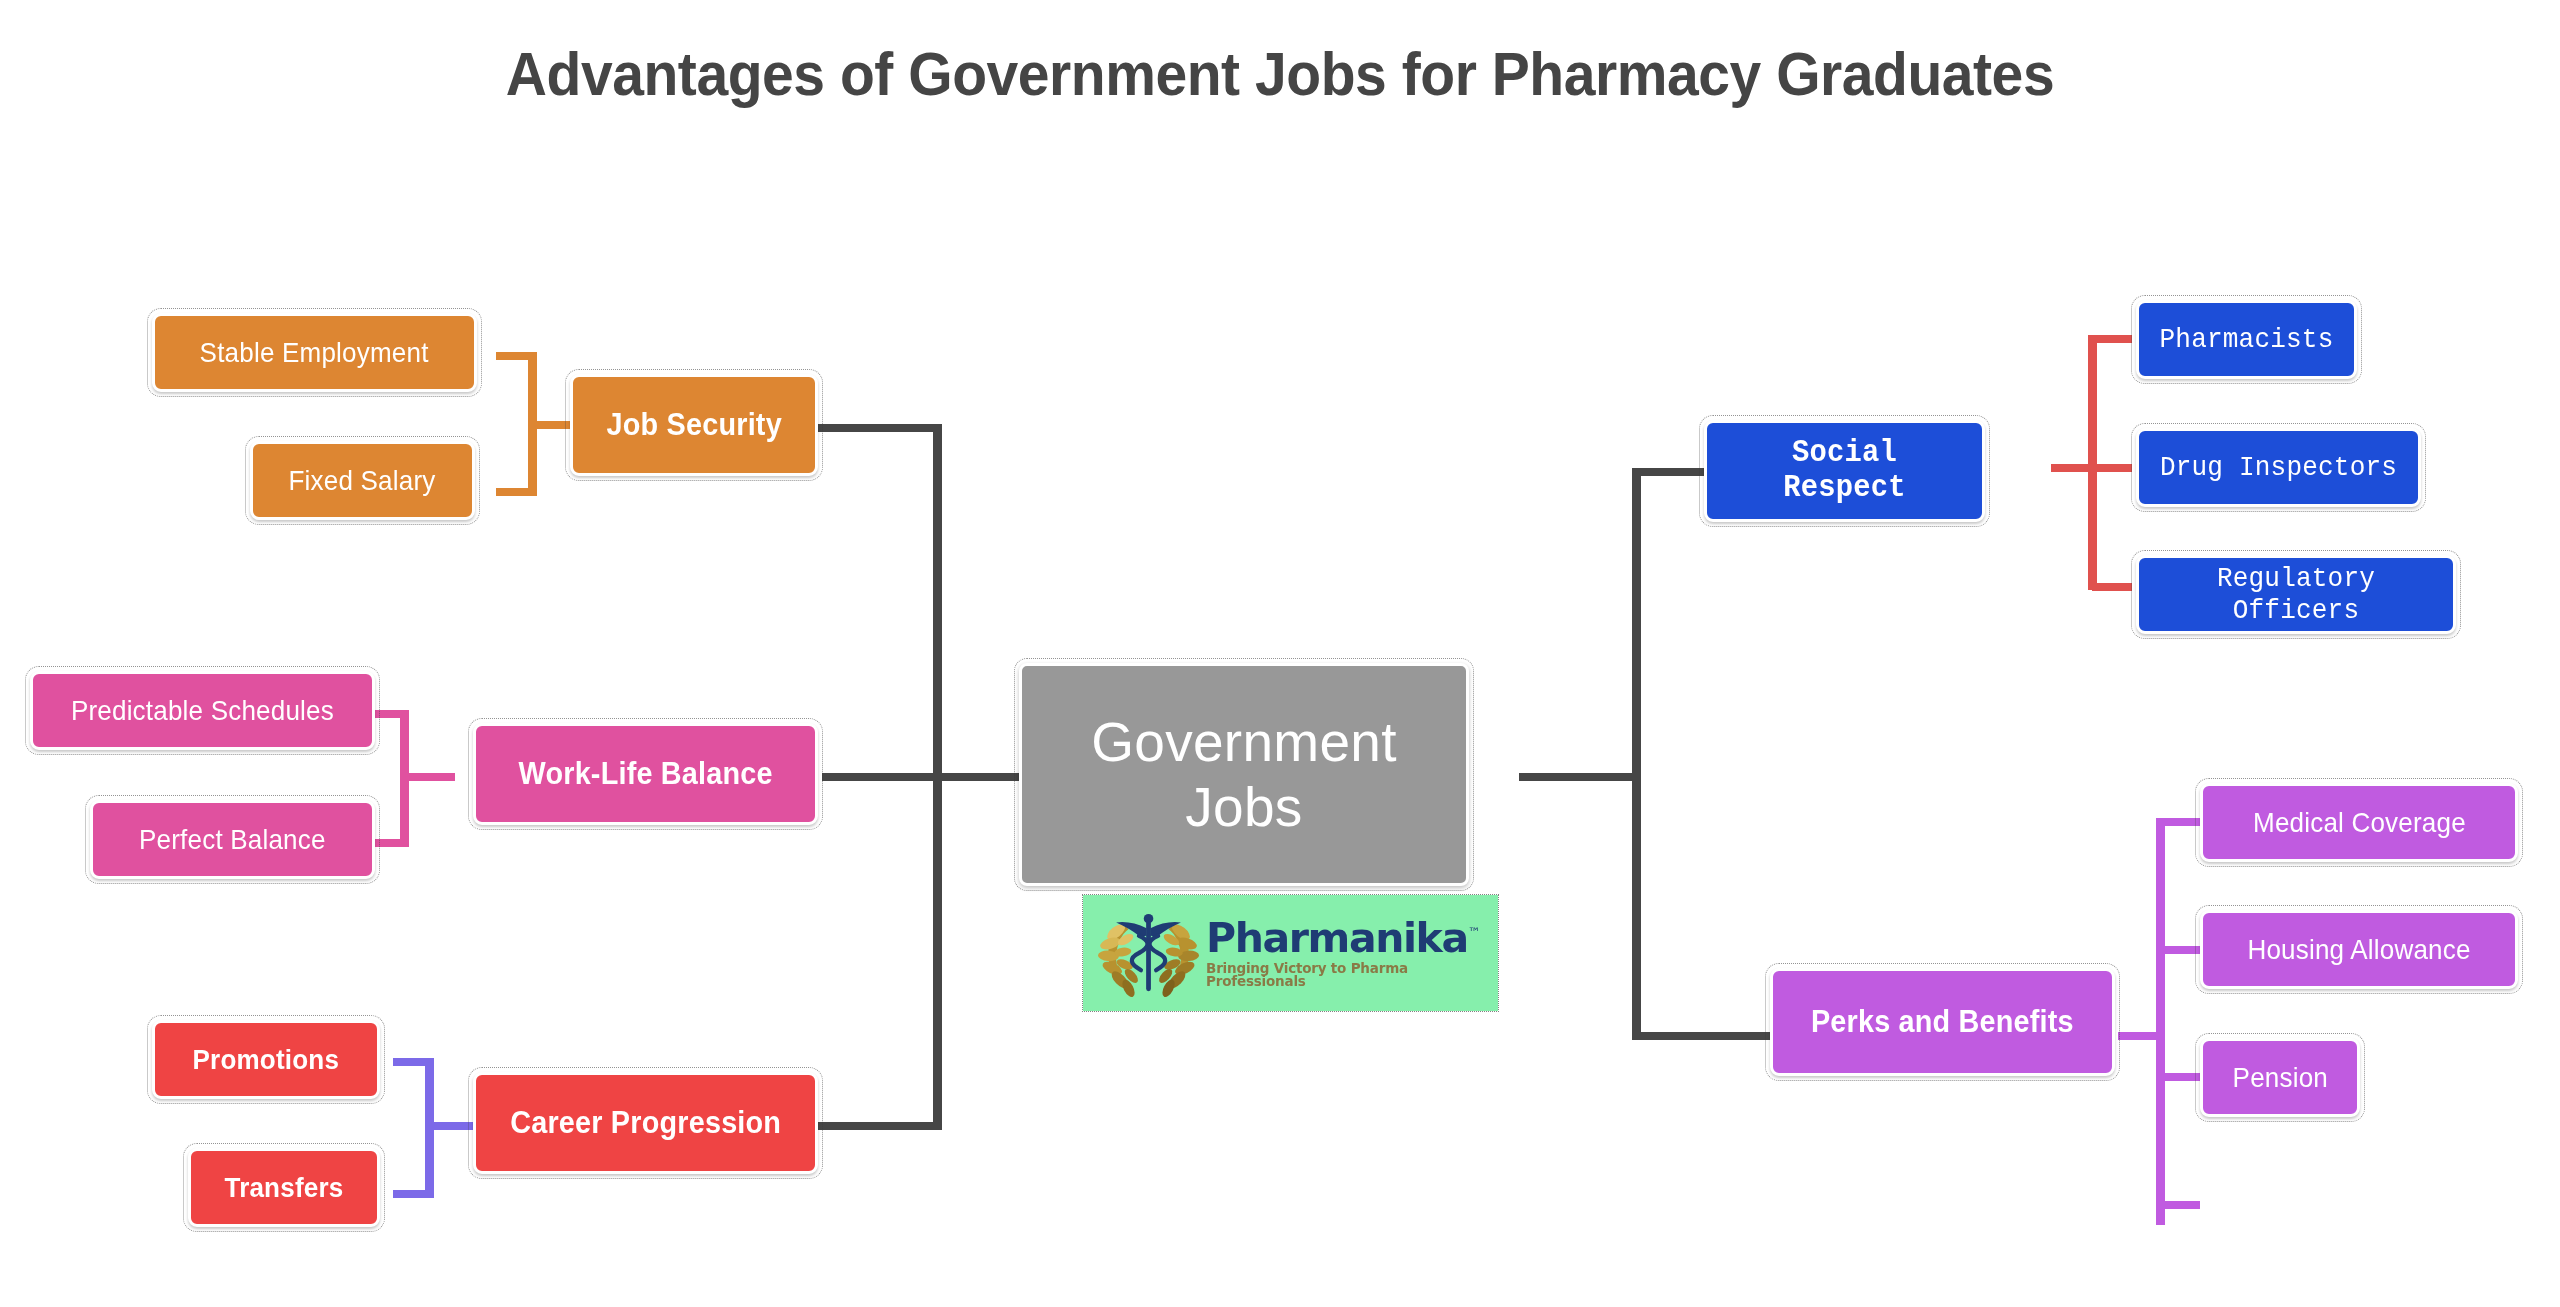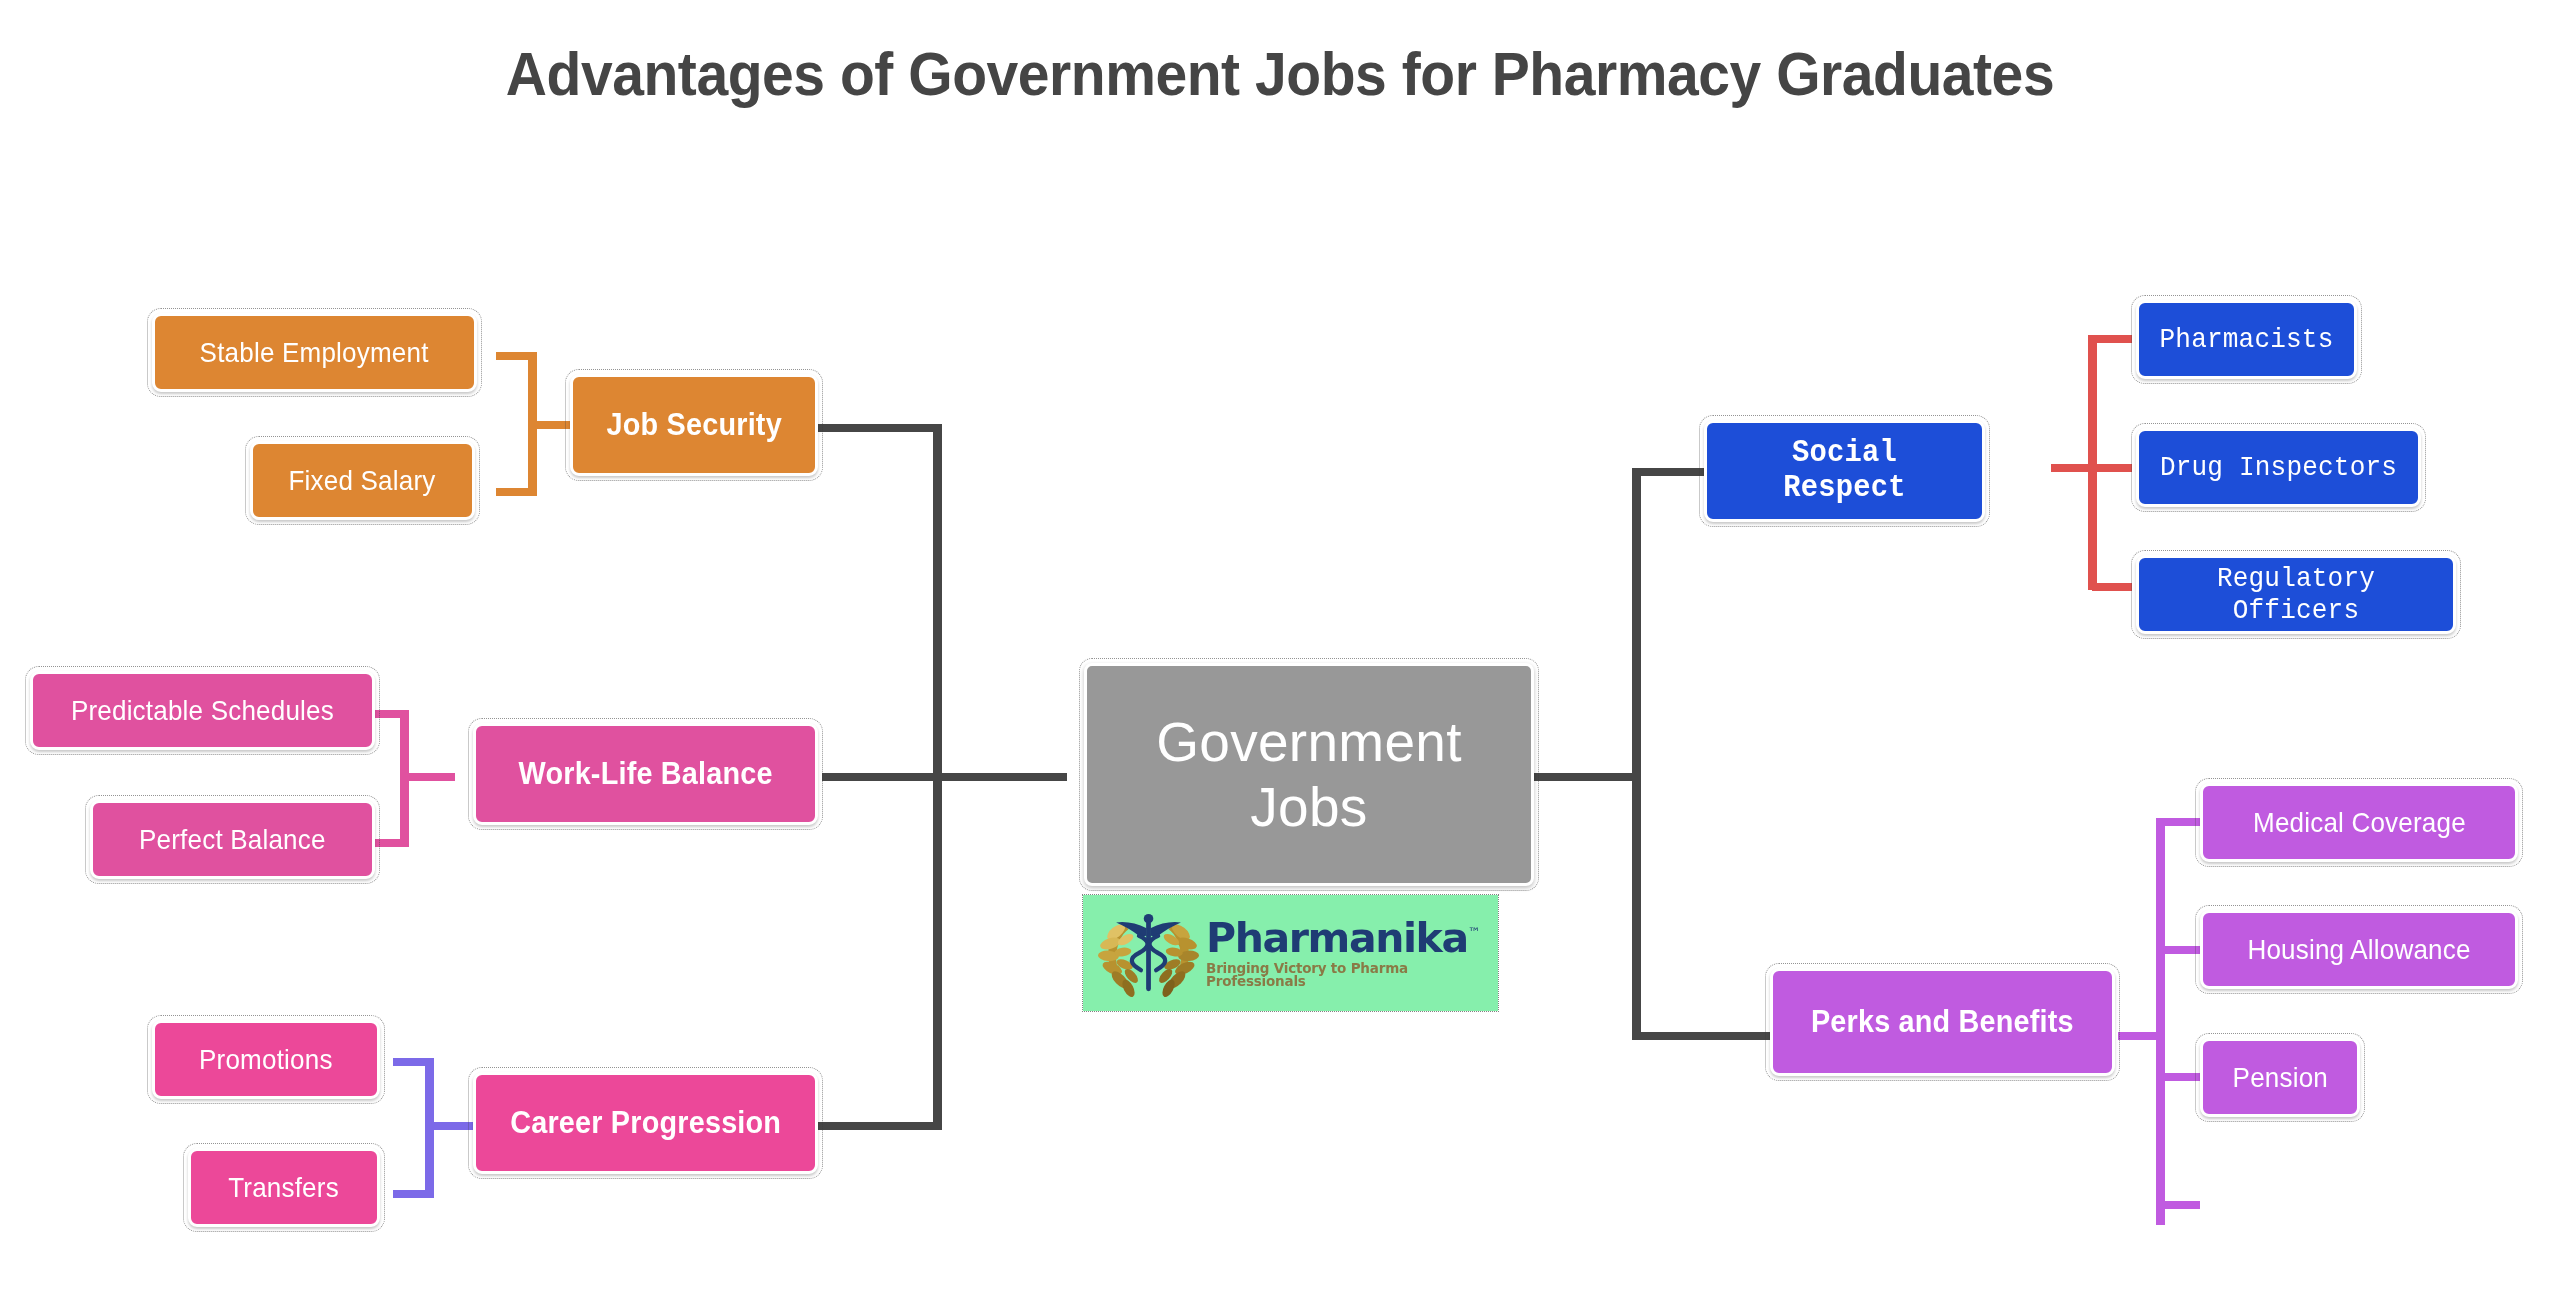--- a/index.html
+++ b/index.html
@@ -90,21 +90,21 @@
   .ln{position:absolute;background:#464646;}
   .cl{position:absolute;}
   .c-orange{background:#DD8632;}
   .c-pink{background:#E0519F;}
   .c-indigo{background:#7C6AE8;}
   .c-red{background:#E0514E;}
   .c-violet{background:#C05BE0;}
 
   .bg-orange{background:#DD8632;}
   .bg-pink{background:#E0519F;}
-  .bg-indigo{background:#ec4899;}
+  .bg-indigo{background:#ef4444;font-weight:bold;}
   .bg-red{background:#1d4ed8;font-family:Liberation Mono, monospace;}
   .bg-violet{background:#C05BE0;}
 </style>
 </head>
 <body>
 
 <div id="stage">
 
   <div id="title">Advantages of Government Jobs for Pharmacy Graduates</div>
 
@@ -169,21 +169,21 @@
   <div class="node lvl2 bg-indigo" style="left:152px;top:1020px;width:228px;height:79px;">
     <span>Promotions</span>
   </div>
   <div class="node lvl2 bg-indigo" style="left:188px;top:1148px;width:192px;height:79px;">
     <span>Transfers</span>
   </div>
   <div class="node lvl1 bg-indigo" style="left:473px;top:1072px;width:345px;height:102px;">
     <span>Career Progression</span>
   </div>
 
-  <div id="center-node" style="left:1084px;top:663px;width:450px;height:223px;">
+  <div id="center-node" style="left:1019px;top:663px;width:450px;height:223px;">
     <div>
       <div>Government</div>
       <div>Jobs</div>
     </div>
   </div>
 
   <div id="logo-frame" style="left:1083px;top:895px;width:415px;height:116px;">
     <div id="logo-inner">
       <svg width="108" height="96" viewBox="0 0 108 96">
 

